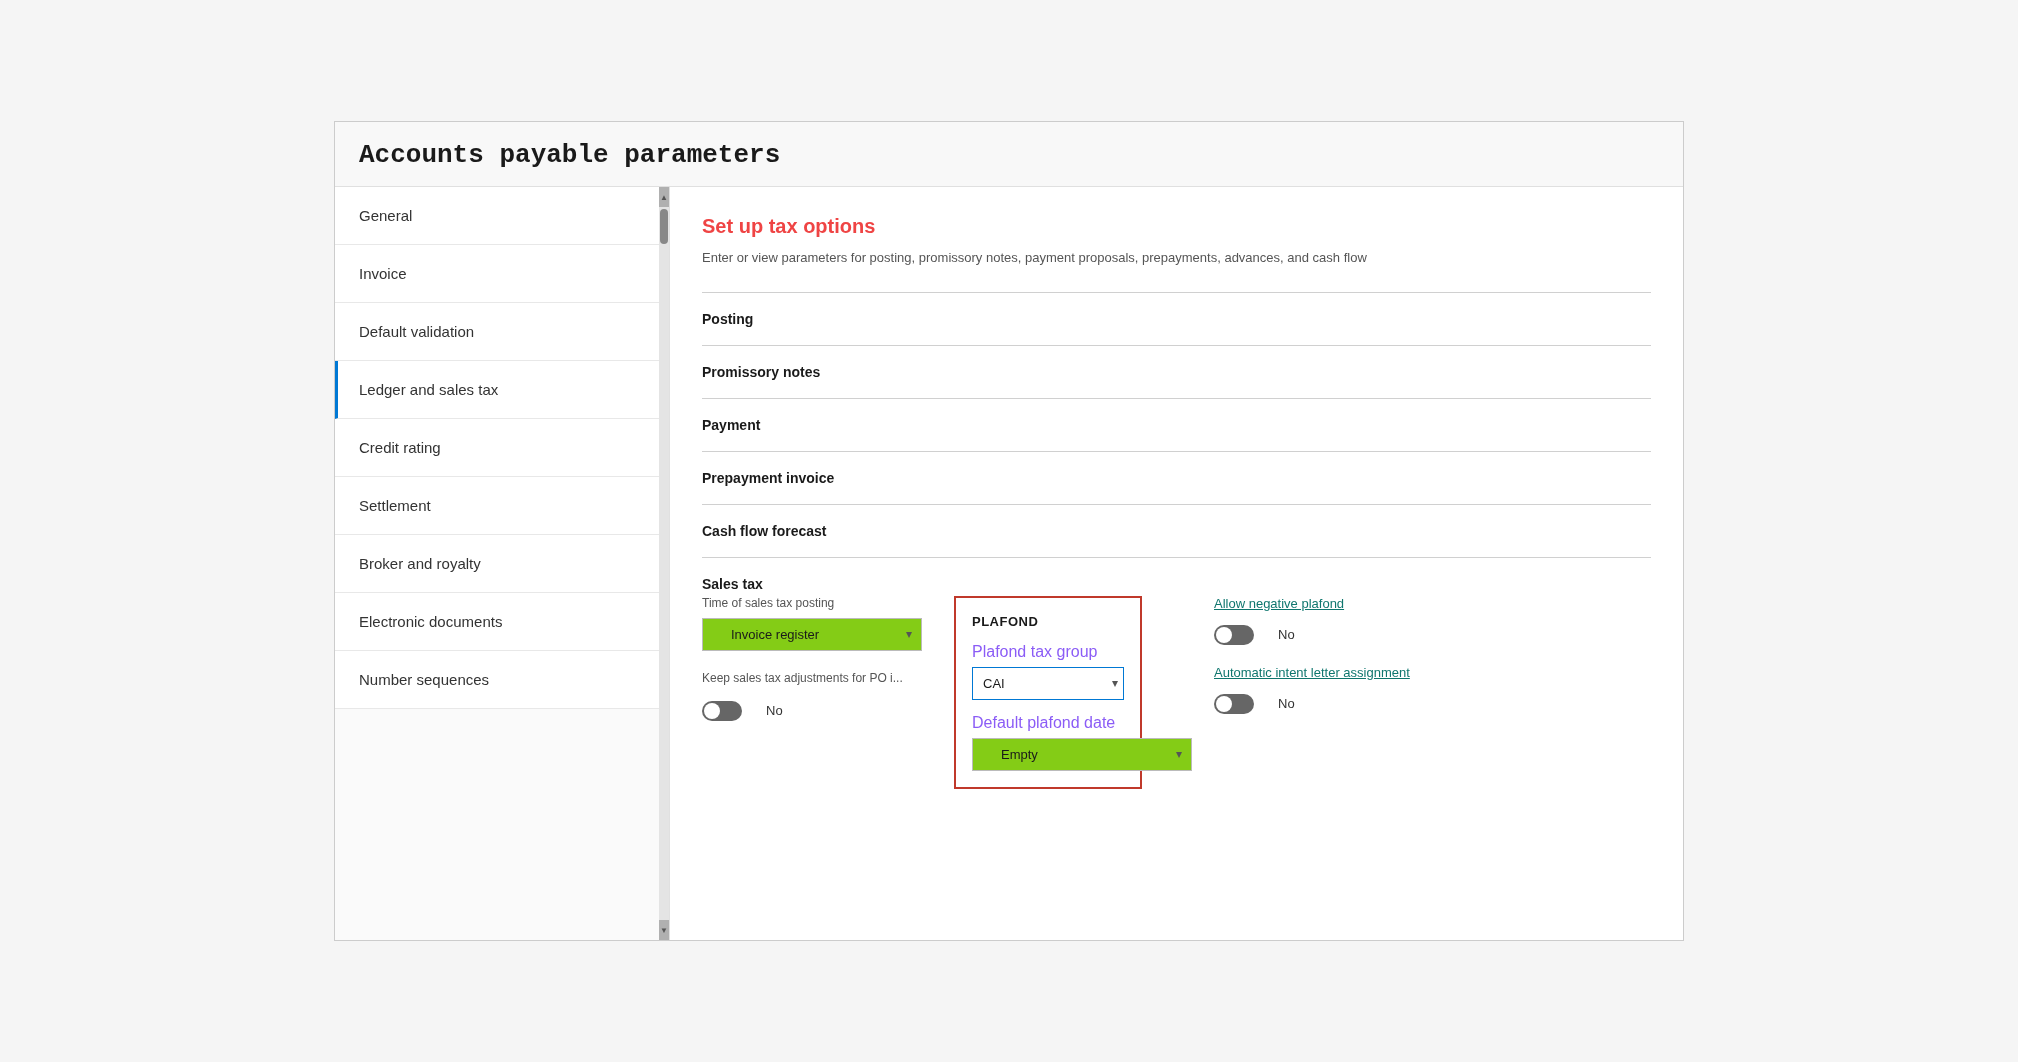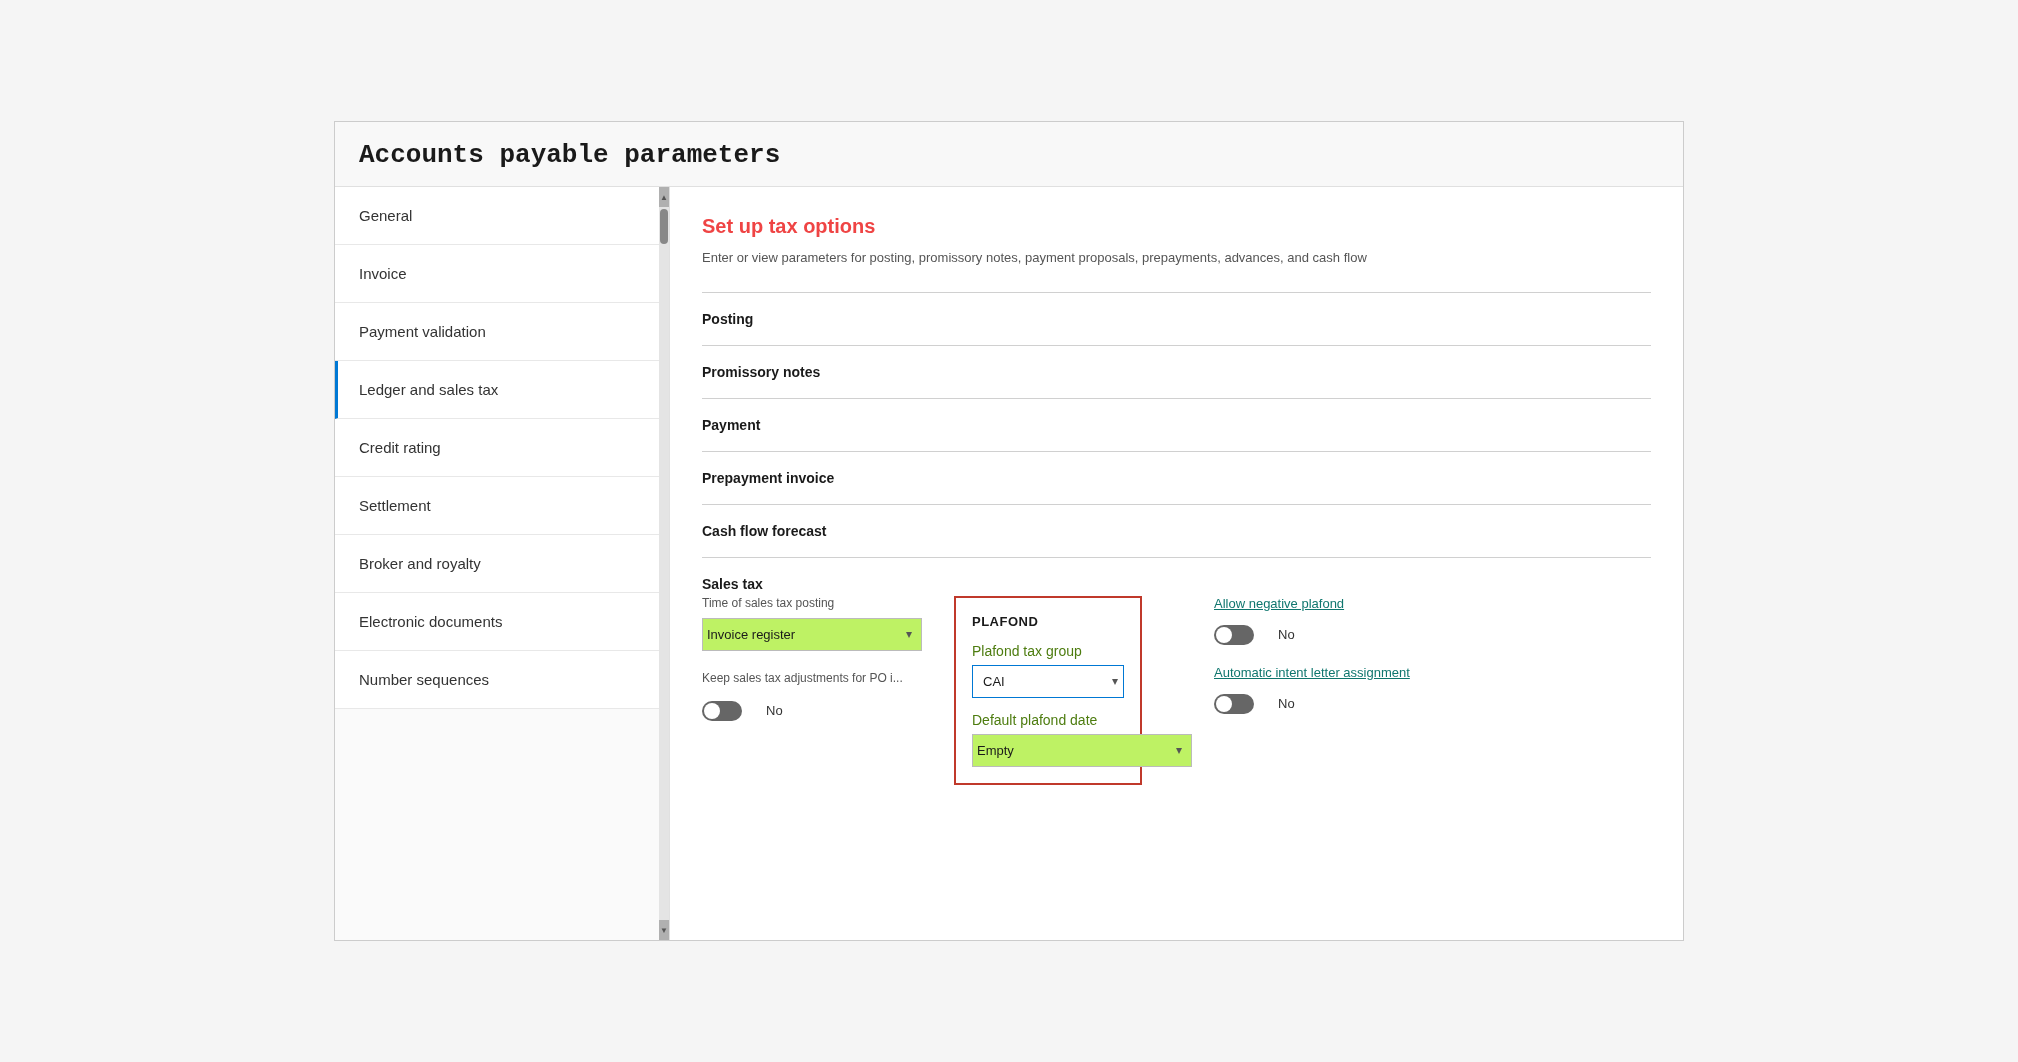--- a/index.html
+++ b/index.html
@@ -113,23 +113,23 @@
     .field-label {
       font-size: 12px;
       color: #555;
     }
     .select-wrapper {
       position: relative;
       width: 220px;
     }
     .select-box {
       width: 100%;
-      padding: 8px 36px 8px 4px;
+      padding: 8px 36px 8px 28px;
       border: 1px solid #bbb;
-      background: #bef264;
+      background: #84cc16;
       font-size: 13px;
       color: #1a1a1a;
       appearance: none;
       cursor: pointer;
       outline: none;
     }
     .select-arrow {
       position: absolute;
       right: 10px;
       top: 50%;
@@ -174,22 +174,22 @@
       background: #fff;
     }
     .plafond-title {
       font-size: 13px;
       font-weight: 700;
       color: #1a1a1a;
       margin-bottom: 14px;
       letter-spacing: 0.5px;
     }
     .plafond-field-label {
-      font-size: 14px;
-      color: #4d7c0f;
+      font-size: 16px;
+      color: #8b5cf6;
       margin-bottom: 6px;
     }
     .input-with-arrow {
       position: relative;
       margin-bottom: 14px;
     }
     .input-with-arrow input {
       width: 100%;
       padding: 8px 36px 8px 10px;
       border: 1px solid #0078d4;
@@ -247,21 +247,21 @@
         </div>
 
         <div style="padding-right:10px;">
           <div class="sidebar-item">
             <span>General</span>
           </div>
           <div class="sidebar-item">
             <span>Invoice</span>
           </div>
           <div class="sidebar-item">
-            <span>Payment validation</span>
+            <span>Default validation</span>
           </div>
           <div class="sidebar-item active">
             <span>Ledger and sales tax</span>
           </div>
           <div class="sidebar-item">
             <span>Credit rating</span>
           </div>
           <div class="sidebar-item">
             <span>Settlement</span>
           </div>

